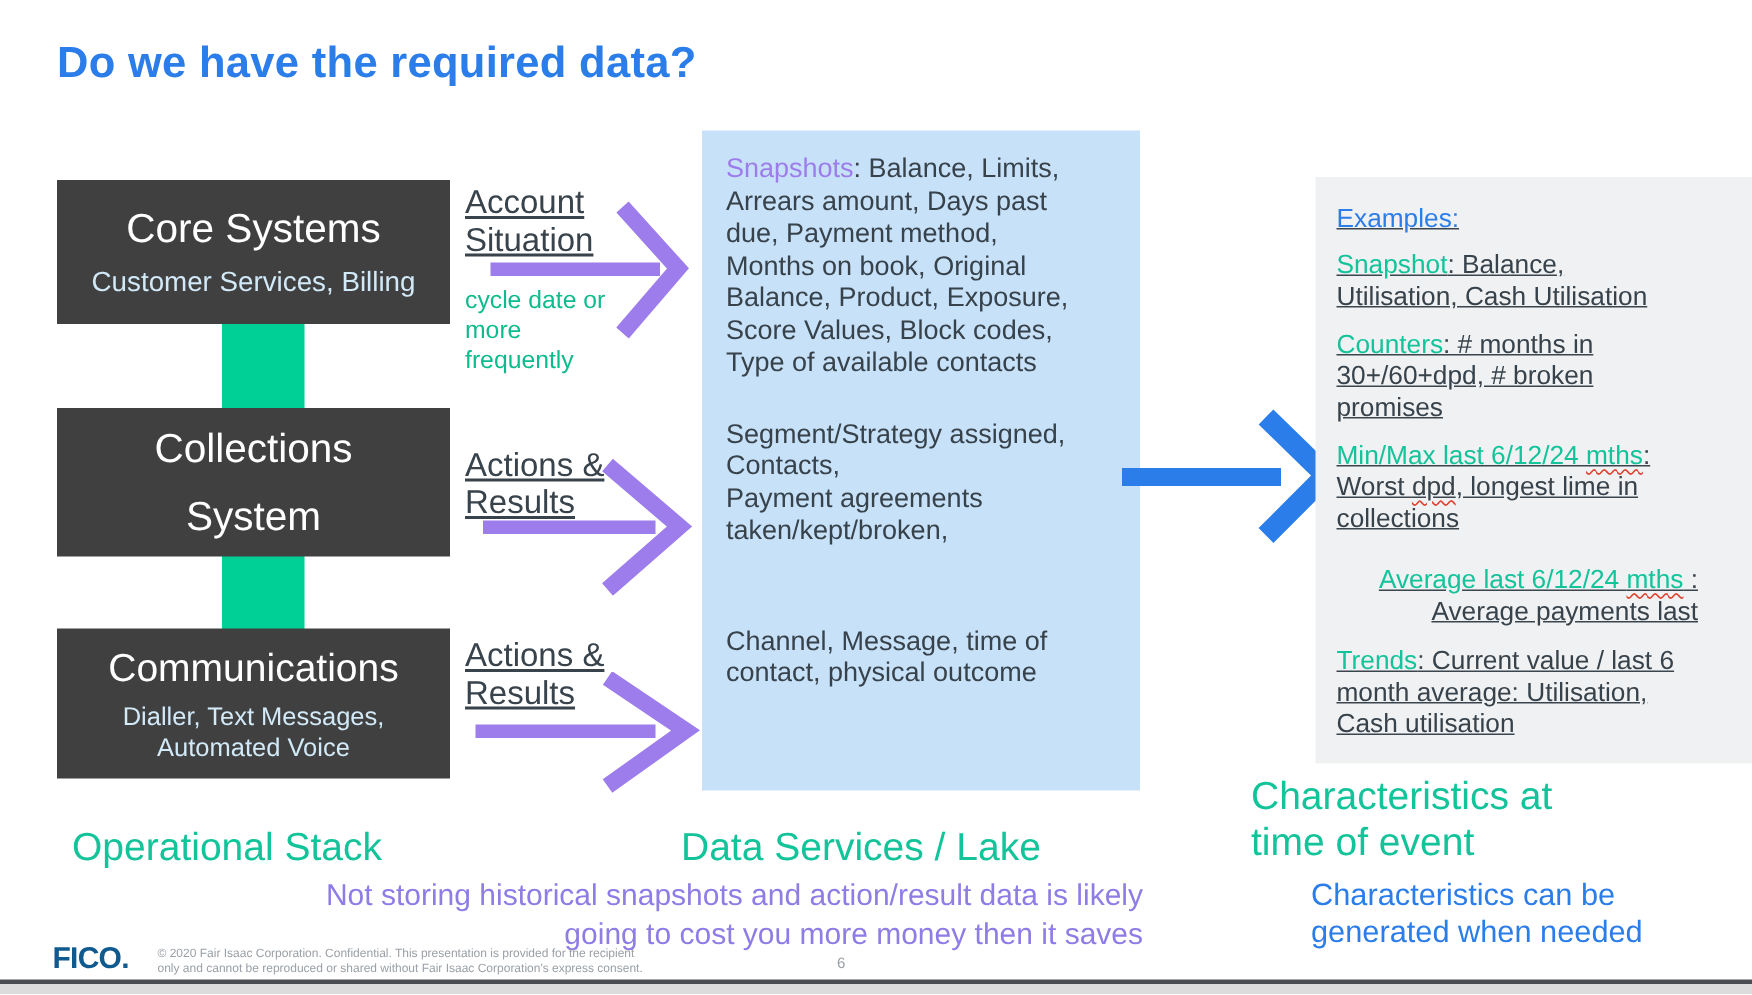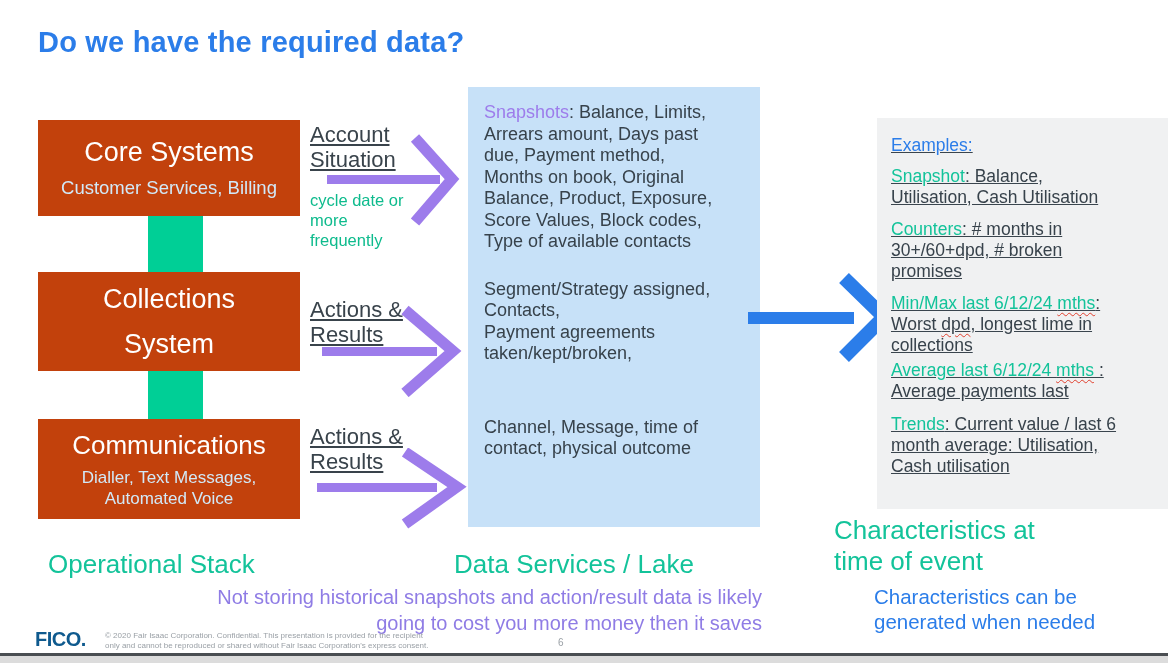--- a/index.html
+++ b/index.html
@@ -2,21 +2,21 @@
 <html><head>
 <meta charset="utf-8">
 <style>
   html,body { margin:0; padding:0; background:#ffffff; }
   .stage { position:relative; width:1168px; height:663px; background:#ffffff; overflow:hidden;
            font-family:"Liberation Sans", sans-serif; color:#3a454e; }
   .abs { position:absolute; }
   .pre { white-space:pre-line; }
   .title { left:38px; top:26px; font-size:29px; font-weight:700; color:#2b7de9; letter-spacing:0.2px; }
   .conn { width:55px; background:#00cf96; }
-  .bluebox { background:#c2410c; color:#ffffff; display:flex; flex-direction:column;
+  .bluebox { background:#404040; color:#ffffff; display:flex; flex-direction:column;
              align-items:center; justify-content:center; text-align:center; z-index:2; }
   .boxtitle { font-size:27px; font-weight:400; }
   .boxsub { font-size:18.5px; color:#d2e9f8; margin-top:9px; }
   .flowlabel { font-size:22px; line-height:25px; color:#39434b;text-decoration:underline; }
   .flownote { font-size:16.5px; line-height:20px; color:#0ebb8d; }
   .panel-blue { background:#c7e1f8; padding:15px 16px; box-sizing:border-box; }
   .wp { font-size:18px; line-height:21.5px; color:#37424b; }
   .purple { color:#9d7ceb; }
   .panel-gray { background:#f0f1f2; padding:17px 36px 0 14px; box-sizing:border-box; }
   .gp { font-size:17.5px; line-height:21px; color:#37424b; }
@@ -108,21 +108,21 @@
   <div class="abs panel-gray" style="left:877px; top:118px; width:291px; height:391px;text-decoration:underline;">
     <div class="gp blue">Examples:</div>
     <div class="gp pre" style="margin-top:10px;"><span class="green">Snapshot</span><span>: Balance,
 Utilisation, Cash Utilisation</span></div>
     <div class="gp pre" style="margin-top:11px;"><span class="green">Counters</span><span>: # months in
 30+/60+dpd, # broken
 promises</span></div>
     <div class="gp pre" style="margin-top:11px;"><span class="green">Min/Max last 6/12/24 </span><span class="green sp">mths</span><span>:
 </span><span>Worst </span><span class="sp">dpd</span><span>,  longest lime in
 collections</span></div>
-    <div class="gp pre" style="margin-top:4px;"><span class="green">Average last 6/12/24 </span><span class="green sp">mths</span><span> :
+    <div class="gp pre" style="margin-top:20px;text-align:right;"><span class="green">Average last 6/12/24 </span><span class="green sp">mths</span><span> :
 </span><span>Average payments last</span></div>
     <div class="gp pre" style="margin-top:12px;"><span class="green">Trends</span><span>: Current value / last 6
 month average: Utilisation,
 Cash utilisation</span></div>
   </div>
 
   <div class="abs seclabel" style="left:48px; top:549px;">Operational Stack</div>
   <div class="abs seclabel" style="left:454px; top:549px;">Data Services / Lake</div>
   <div class="abs charhead pre" style="left:834px; top:515px;">Characteristics at
 time of event</div>

